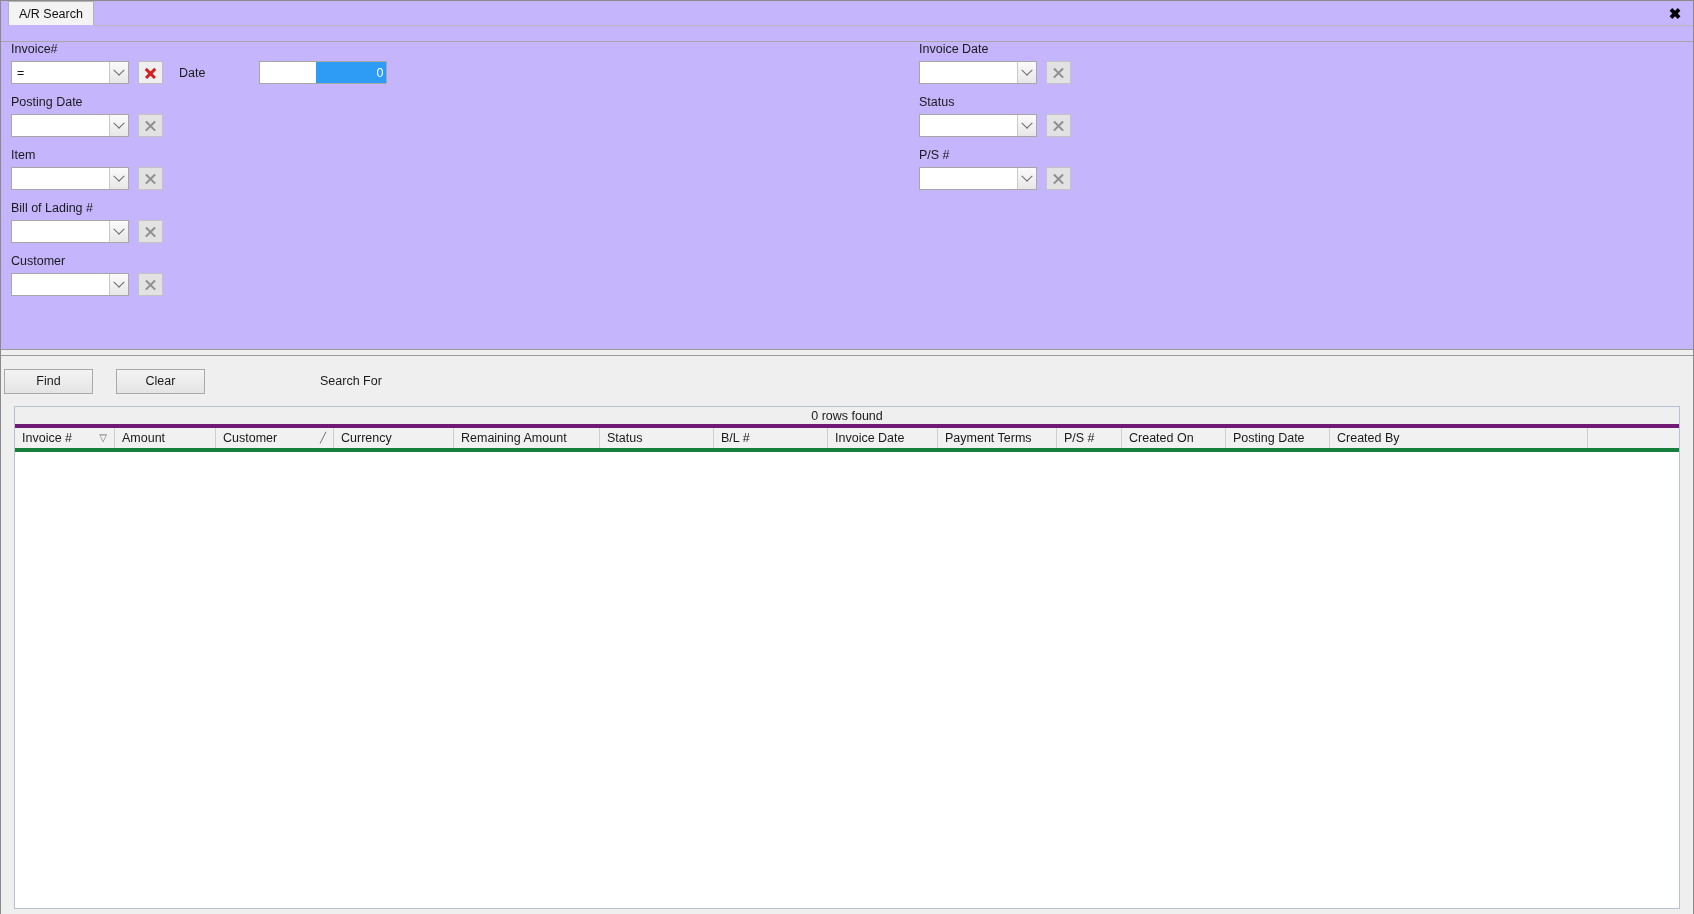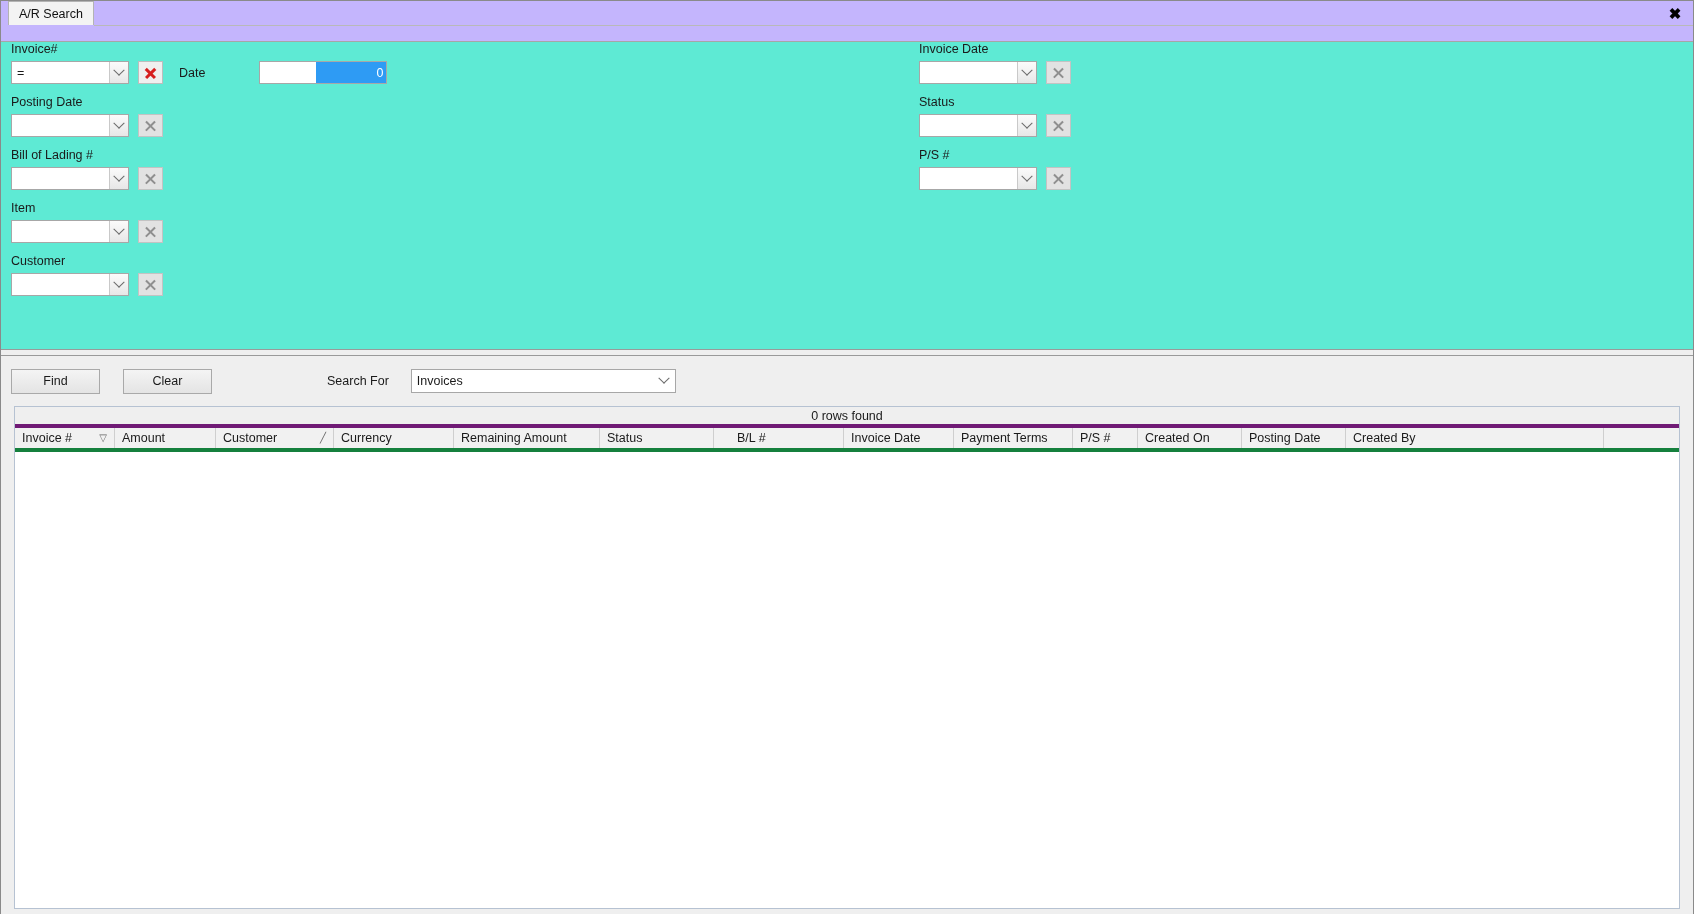--- a/index.html
+++ b/index.html
@@ -69,21 +69,21 @@
     color: #000;
     line-height: 1;
     cursor: pointer;
     user-select: none;
   }
 
   
   .filter-panel {
     position: relative;
     height: 307px;
-    background: #5eead4;
+    background: #c4b5fd;
     box-sizing: border-box;
   }
   .filter-col {
     position: absolute;
     top: 0;
   }
   .col-left  { left: 10px; }
   .col-right { left: 918px; }
 
   .field-group { margin-bottom: 11px; }
@@ -219,21 +219,21 @@
     height: 567px;
     background: #efefef;
     box-sizing: border-box;
     padding: 0;
   }
   .toolbar {
     position: relative;
     height: 50px;
     display: flex;
     align-items: center;
-    padding-left: 10px;
+    padding-left: 3px;
     box-sizing: border-box;
   }
   .btn {
     width: 89px;
     height: 25px;
     background: linear-gradient(#f4f4f4, #e4e4e4);
     border: 1px solid #a9a9a9;
     box-sizing: border-box;
     font-size: 12.5px;
     color: #1a1a1a;
@@ -368,36 +368,36 @@
                 <i class="chev"></i>
               </span>
           </div>
           <div class="xbtn">
             <span class="xglyph"></span>
           </div>
         </div>
       </div>
 
       <div class="field-group">
+        <span class="field-label">Item</span>
+        <div class="field-row">
+          <div class="combo">
+            <span class="combo-text"></span>
+            <span class="combo-arrow">
+                <i class="chev"></i>
+              </span>
+          </div>
+          <div class="xbtn">
+            <span class="xglyph"></span>
+          </div>
+        </div>
+      </div>
+
+      <div class="field-group">
         <span class="field-label">Bill of Lading #</span>
-        <div class="field-row">
-          <div class="combo">
-            <span class="combo-text"></span>
-            <span class="combo-arrow">
-                <i class="chev"></i>
-              </span>
-          </div>
-          <div class="xbtn">
-            <span class="xglyph"></span>
-          </div>
-        </div>
-      </div>
-
-      <div class="field-group">
-        <span class="field-label">Item</span>
         <div class="field-row">
           <div class="combo">
             <span class="combo-text"></span>
             <span class="combo-arrow">
                 <i class="chev"></i>
               </span>
           </div>
           <div class="xbtn">
             <span class="xglyph"></span>
           </div>
@@ -477,26 +477,20 @@
   <div class="results">
 
     <div class="toolbar">
       <div class="btn">
         <span>Find</span>
       </div>
       <div class="btn">
         <span>Clear</span>
       </div>
       <span class="searchfor-label">Search For</span>
-      <div class="searchfor-combo">
-        <span class="combo-text">Invoices</span>
-        <span class="combo-arrow">
-            <i class="chev"></i>
-          </span>
-      </div>
     </div>
 
     <div class="grid">
       <div class="grid-status">
         <span>0 rows found</span>
       </div>
       <div class="grid-header" id="grid-header">
           <div class="hcell" style="width: 100px;">
             <span>Invoice #</span>
             <span class="sort-ind">▽</span>
@@ -510,21 +504,21 @@
           </div>
           <div class="hcell" style="width: 120px;">
             <span>Currency</span>
           </div>
           <div class="hcell" style="width: 146px;">
             <span>Remaining Amount</span>
           </div>
           <div class="hcell" style="width: 114px;">
             <span>Status</span>
           </div>
-          <div class="hcell" style="width: 114px; margin-left: 16px;">
+          <div class="hcell" style="width: 114px;">
             <span>B/L #</span>
           </div>
           <div class="hcell" style="width: 110px;">
             <span>Invoice Date</span>
           </div>
           <div class="hcell" style="width: 119px;">
             <span>Payment Terms</span>
           </div>
           <div class="hcell" style="width: 65px;">
             <span>P/S #</span>

